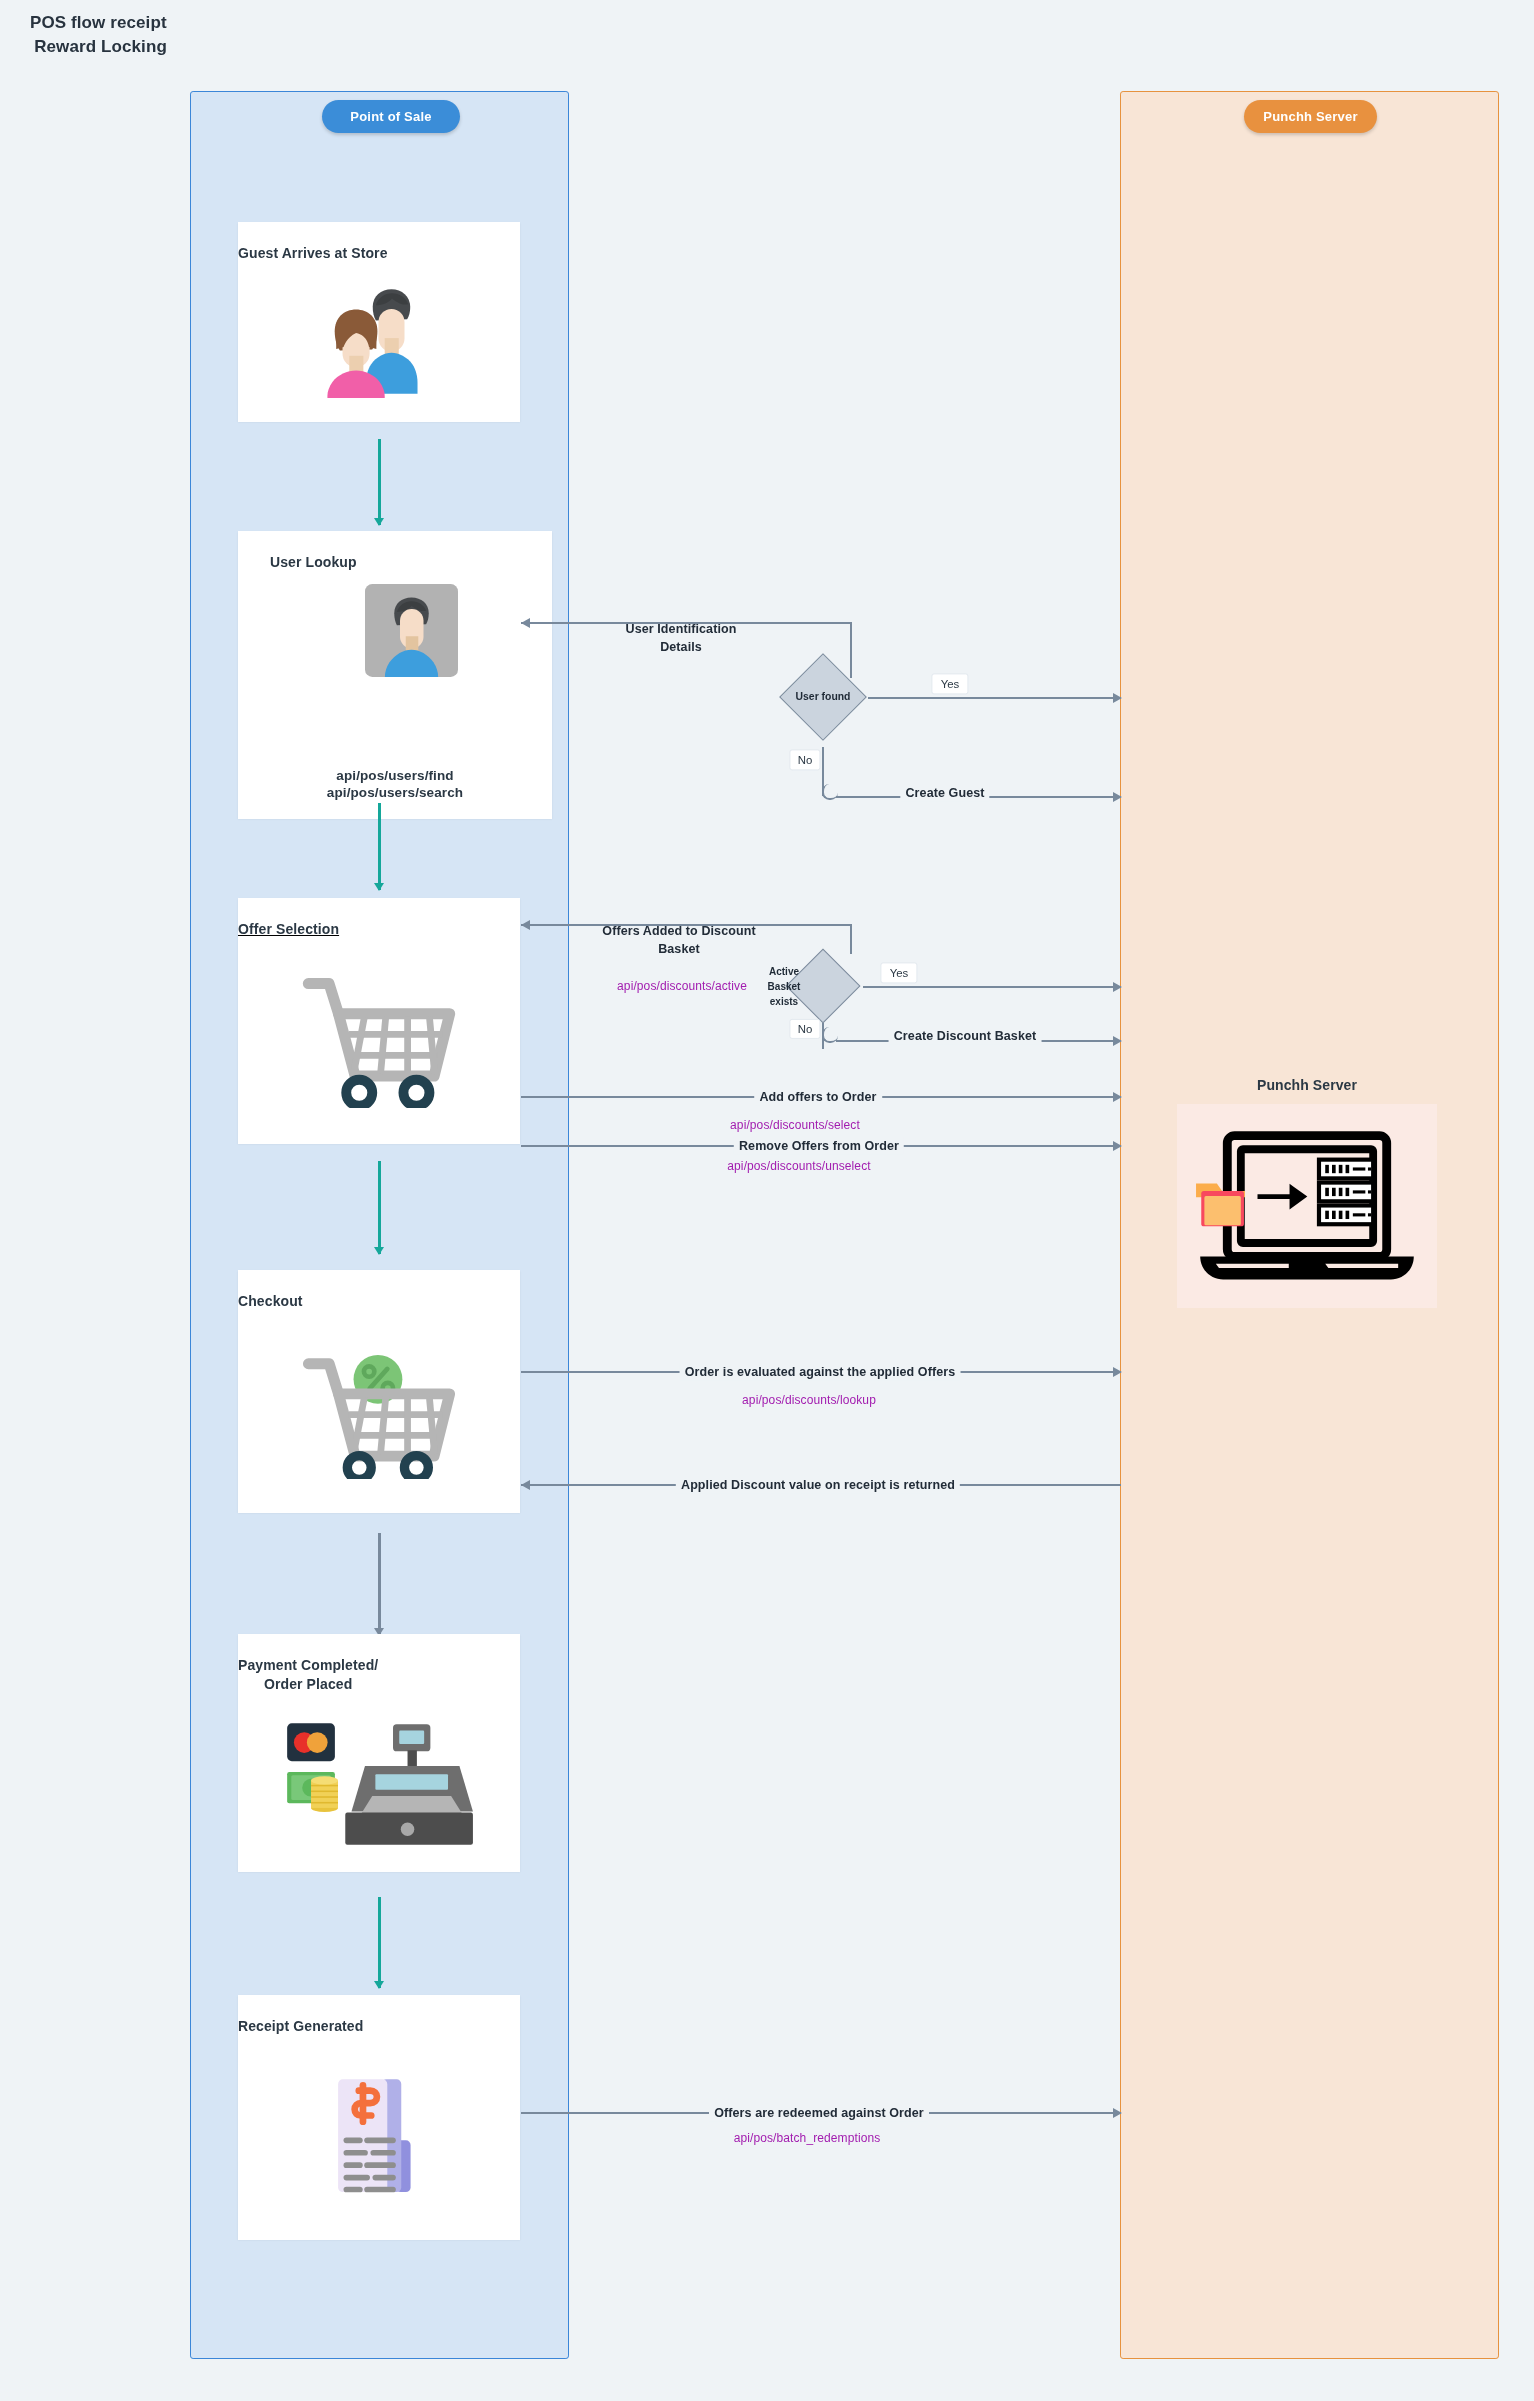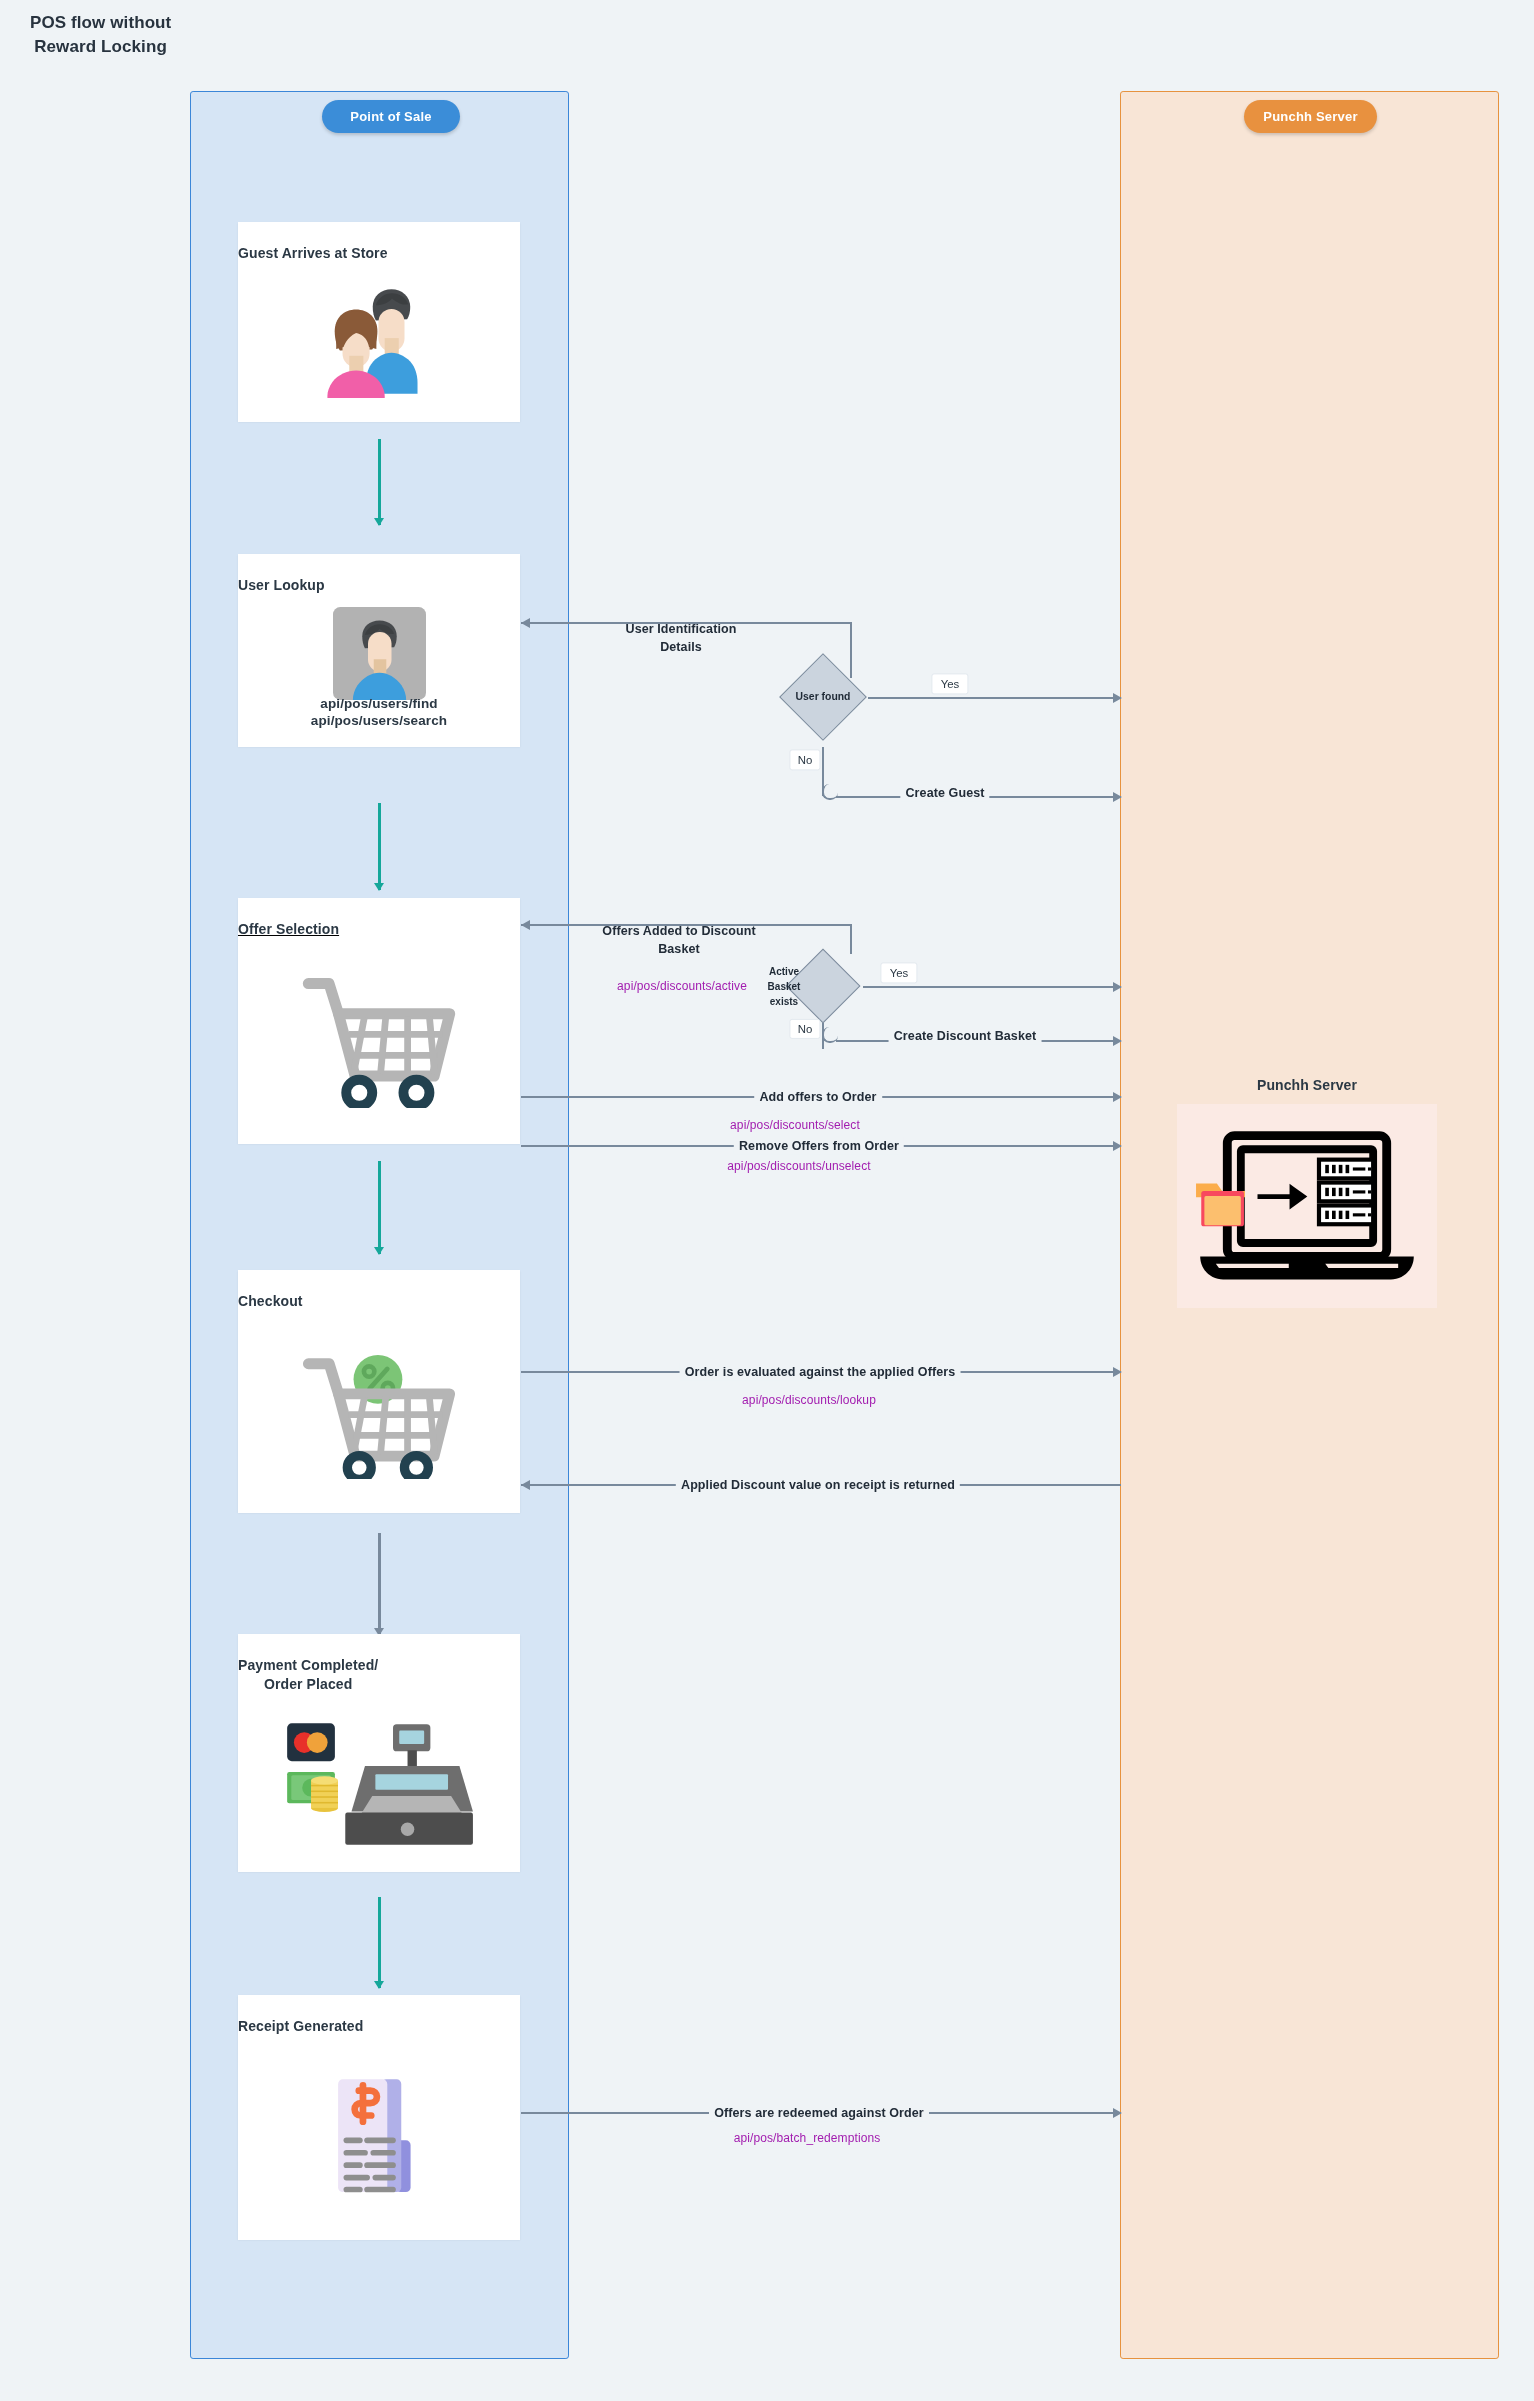--- a/index.html
+++ b/index.html
@@ -52,21 +52,21 @@
     letter-spacing:0.1px;
   }
   .card-api{
     font-size:13.5px;font-weight:bold;color:#2b3844;
     text-align:center;line-height:1.26;position:absolute;
     bottom:17.7px;left:0;right:0;letter-spacing:0.1px;
   }
   .card-art{flex:1;display:flex;align-items:center;justify-content:center;width:100%;}
 
   #card-guest   {top:222px;height:200px;}
-  #card-lookup  {top:554px;height:193px;}
+  #card-lookup  {top:531px;height:288px;padding-left:32px;}
   #card-offer   {top:898px;height:246px;text-decoration:underline;}
   #card-checkout{top:1270px;height:243px;}
   #card-payment {top:1634px;height:238px;}
   #card-receipt {top:1995px;height:245px;}
 
   
   .vconn{position:absolute;left:378px;width:2.6px;}
   .vconn .shaft{position:absolute;left:0;top:0;width:2.6px;height:100%;}
   .vconn .head{
     position:absolute;left:-4.2px;bottom:-0.5px;
@@ -129,21 +129,21 @@
     display:flex;align-items:center;justify-content:center;}
 
   svg{display:block;}
 </style>
 </head>
 <body>
 
 <div class="canvas">
 
   <div class="doc-title">
-    <div>POS flow without</div>
+    <div>POS flow receipt</div>
     <div style="padding-left:4.2px">Reward Locking</div>
   </div>
 
   <div class="lane lane-pos"></div>
   <div class="lane lane-srv"></div>
   <div class="lane-badge badge-pos">Point of Sale</div>
   <div class="lane-badge badge-srv">Punchh Server</div>
 
   <div class="card" id="card-guest">
     <div class="card-title">Guest Arrives at Store</div>

